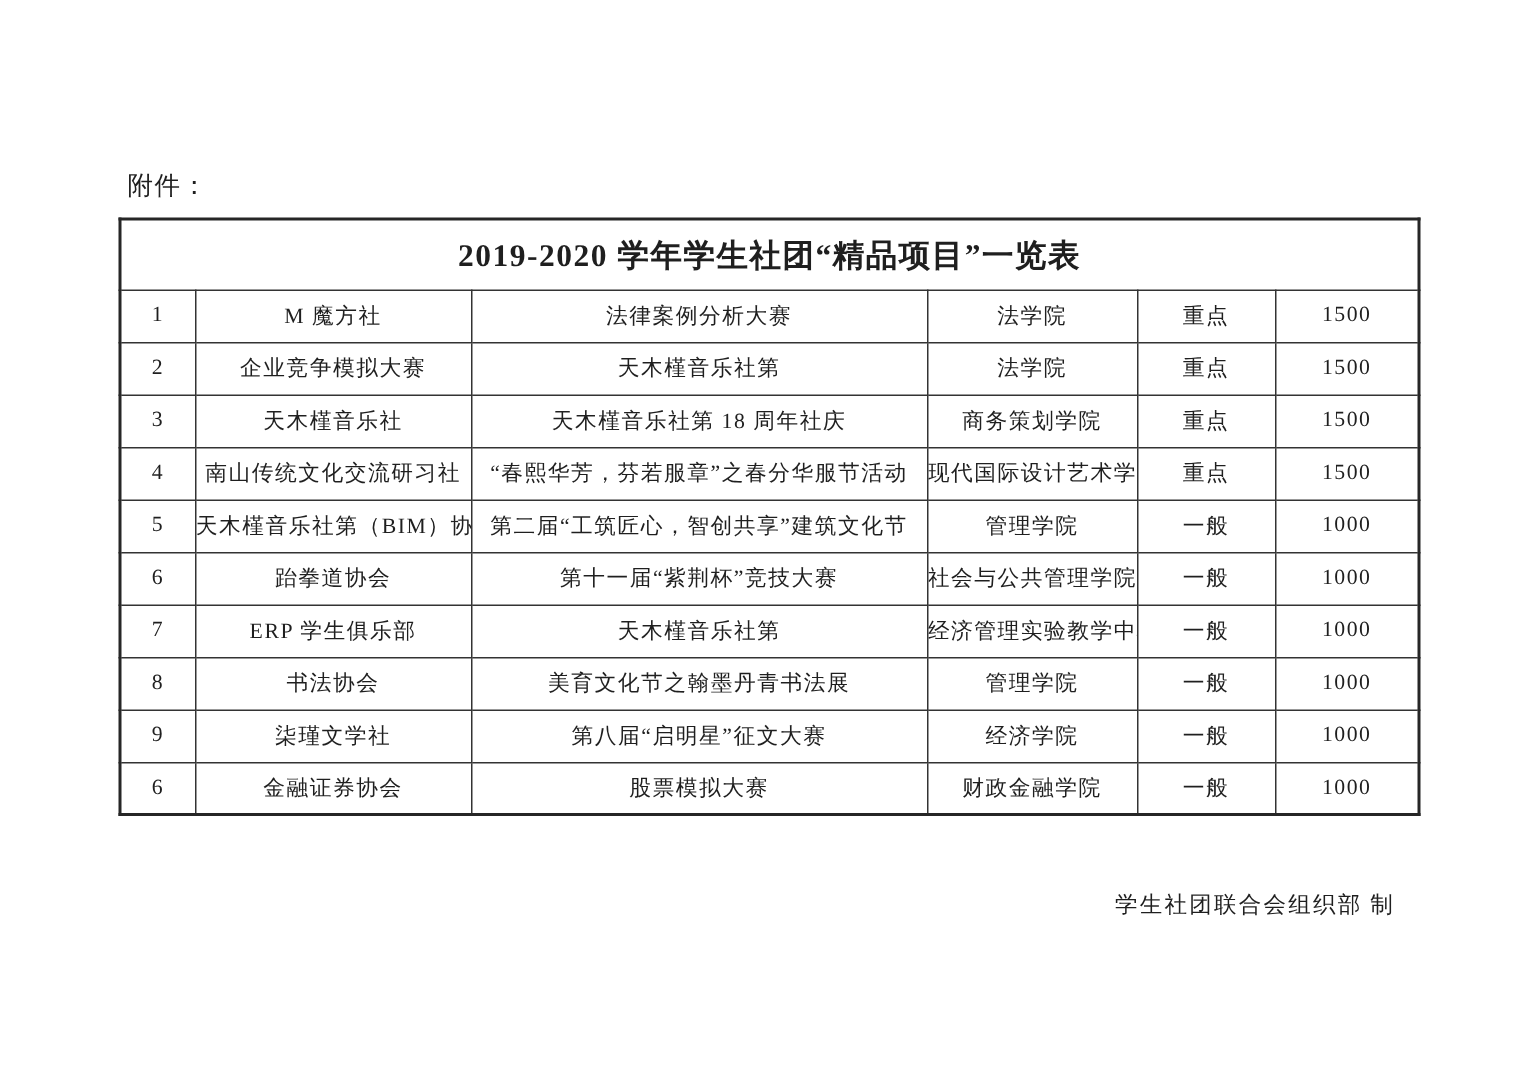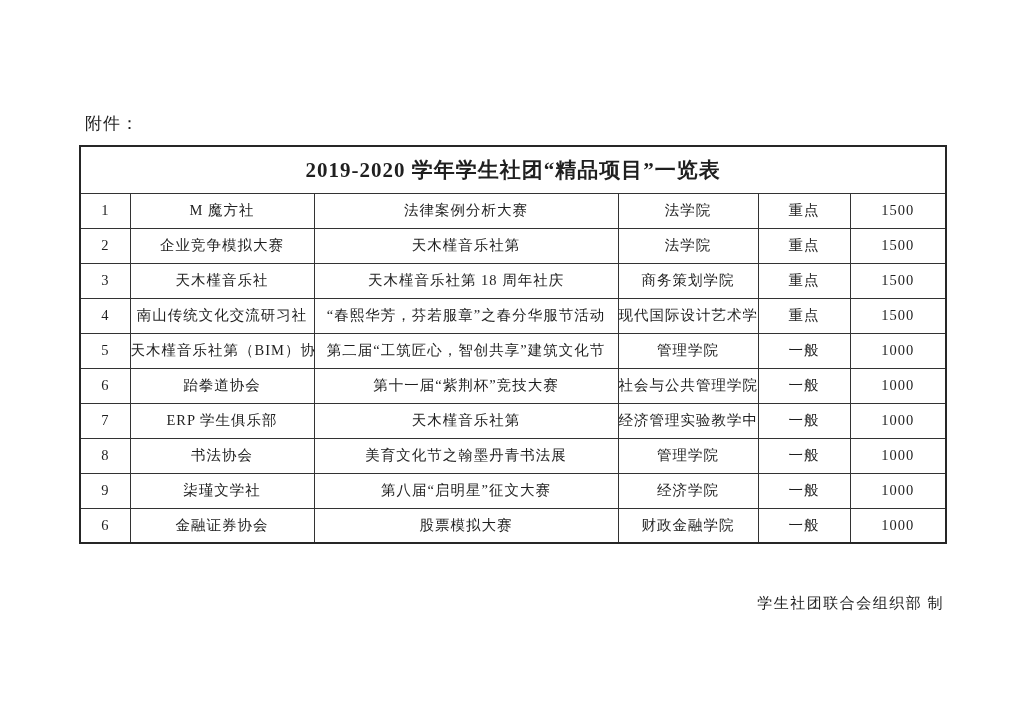--- a/index.html
+++ b/index.html
@@ -48,21 +48,21 @@
     font-size: 15px;
     letter-spacing: 1.5px;
   }
   tbody tr td {
     height: 35px;
     font-size: 14.5px;
     letter-spacing: 1px;
   }
   .footer-note {
     position: absolute;
-    right: 80px; top: 594px;
+    right: 94px; top: 594px;
     font-size: 15px;
     letter-spacing: 1.5px;
   }
 </style>
 </head>
 <body>
 
 <div class="page">
 
   <div class="attachment-label">附件：</div>

